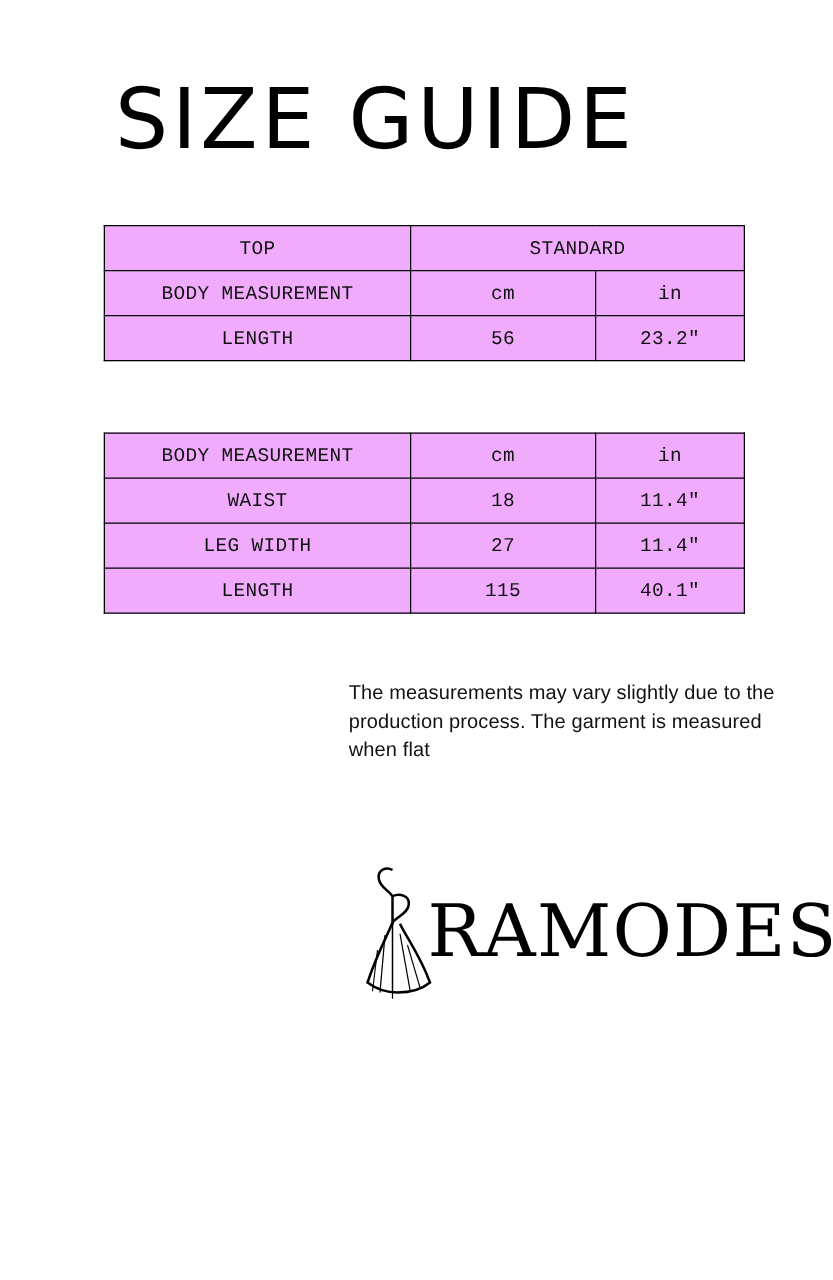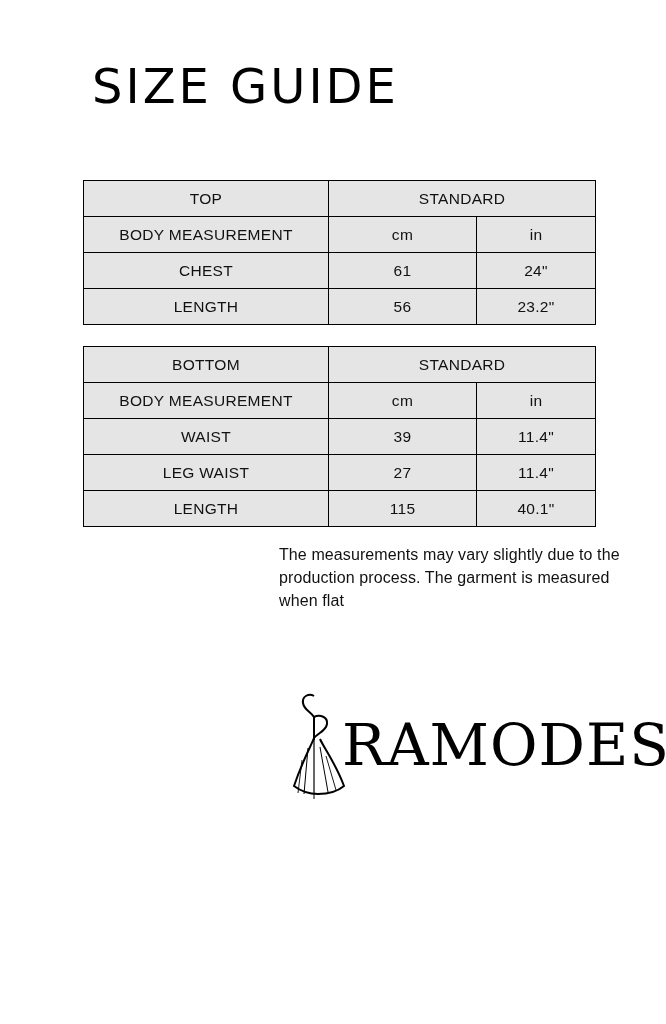--- a/index.html
+++ b/index.html
@@ -18,32 +18,33 @@
   .page {
     width: 666px;
     height: 1024px;
     position: relative;
     box-sizing: border-box;
   }
   .title {
     position: absolute;
     left: 92px;
     top: 62px;
-    font-size: 48px;
+    font-size: 67px;
     letter-spacing: 3px;
     font-weight: 400;
     color: #000;
     font-family: "DejaVu Sans", sans-serif;
     line-height: 1;
   }
   table.size-table {
     position: absolute;
     border-collapse: collapse;
     table-layout: fixed;
-    background: #e5e5e5;
+    background: #f0abfc;
+    font-family: Liberation Mono, monospace;
   }
   table.size-table td {
     border: 1px solid #000;
     text-align: center;
     font-size: 15.5px;
     color: #111;
     height: 35px;
     padding: 0 4px;
     letter-spacing: 0.3px;
     font-weight: 400;
@@ -114,55 +115,46 @@
       <tr>
         <td>TOP</td>
         <td colspan="2">STANDARD</td>
       </tr>
       <tr>
         <td>BODY MEASUREMENT</td>
         <td>cm</td>
         <td>in</td>
       </tr>
       <tr>
-        <td>CHEST</td>
-        <td>61</td>
-        <td>24"</td>
-      </tr>
-      <tr>
         <td>LENGTH</td>
         <td>56</td>
         <td>23.2"</td>
       </tr>
     </tbody>
   </table>
 
   <table class="size-table" id="bottom-table">
     <colgroup>
       <col class="col-label">
         <col class="col-cm">
         <col class="col-in">
     </colgroup>
     <tbody>
       <tr>
-        <td>BOTTOM</td>
-        <td colspan="2">STANDARD</td>
-      </tr>
-      <tr>
         <td>BODY MEASUREMENT</td>
         <td>cm</td>
         <td>in</td>
       </tr>
       <tr>
         <td>WAIST</td>
-        <td>39</td>
+        <td>18</td>
         <td>11.4"</td>
       </tr>
       <tr>
-        <td>LEG WAIST</td>
+        <td>LEG WIDTH</td>
         <td>27</td>
         <td>11.4"</td>
       </tr>
       <tr>
         <td>LENGTH</td>
         <td>115</td>
         <td>40.1"</td>
       </tr>
     </tbody>
   </table>

